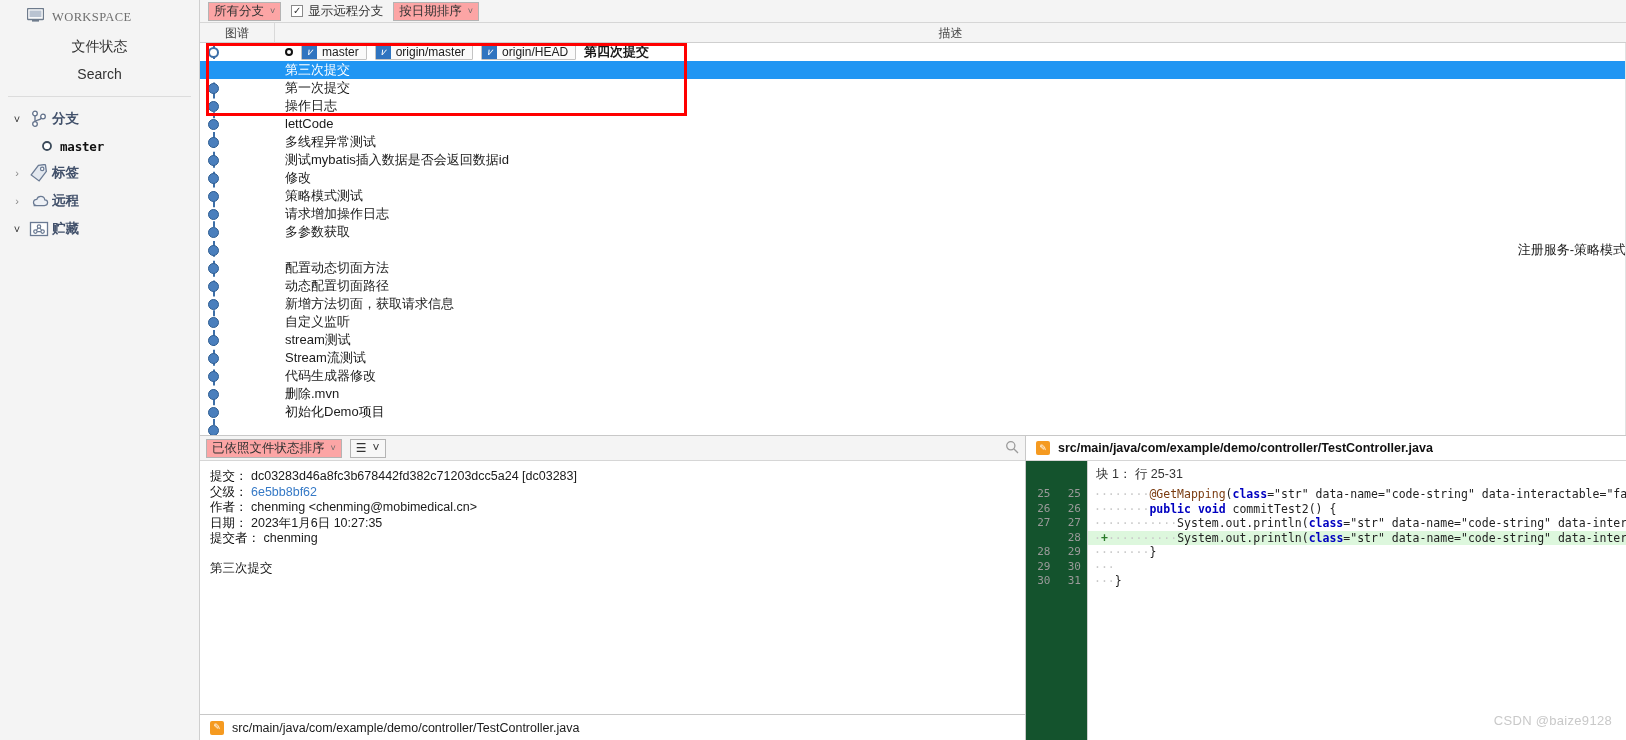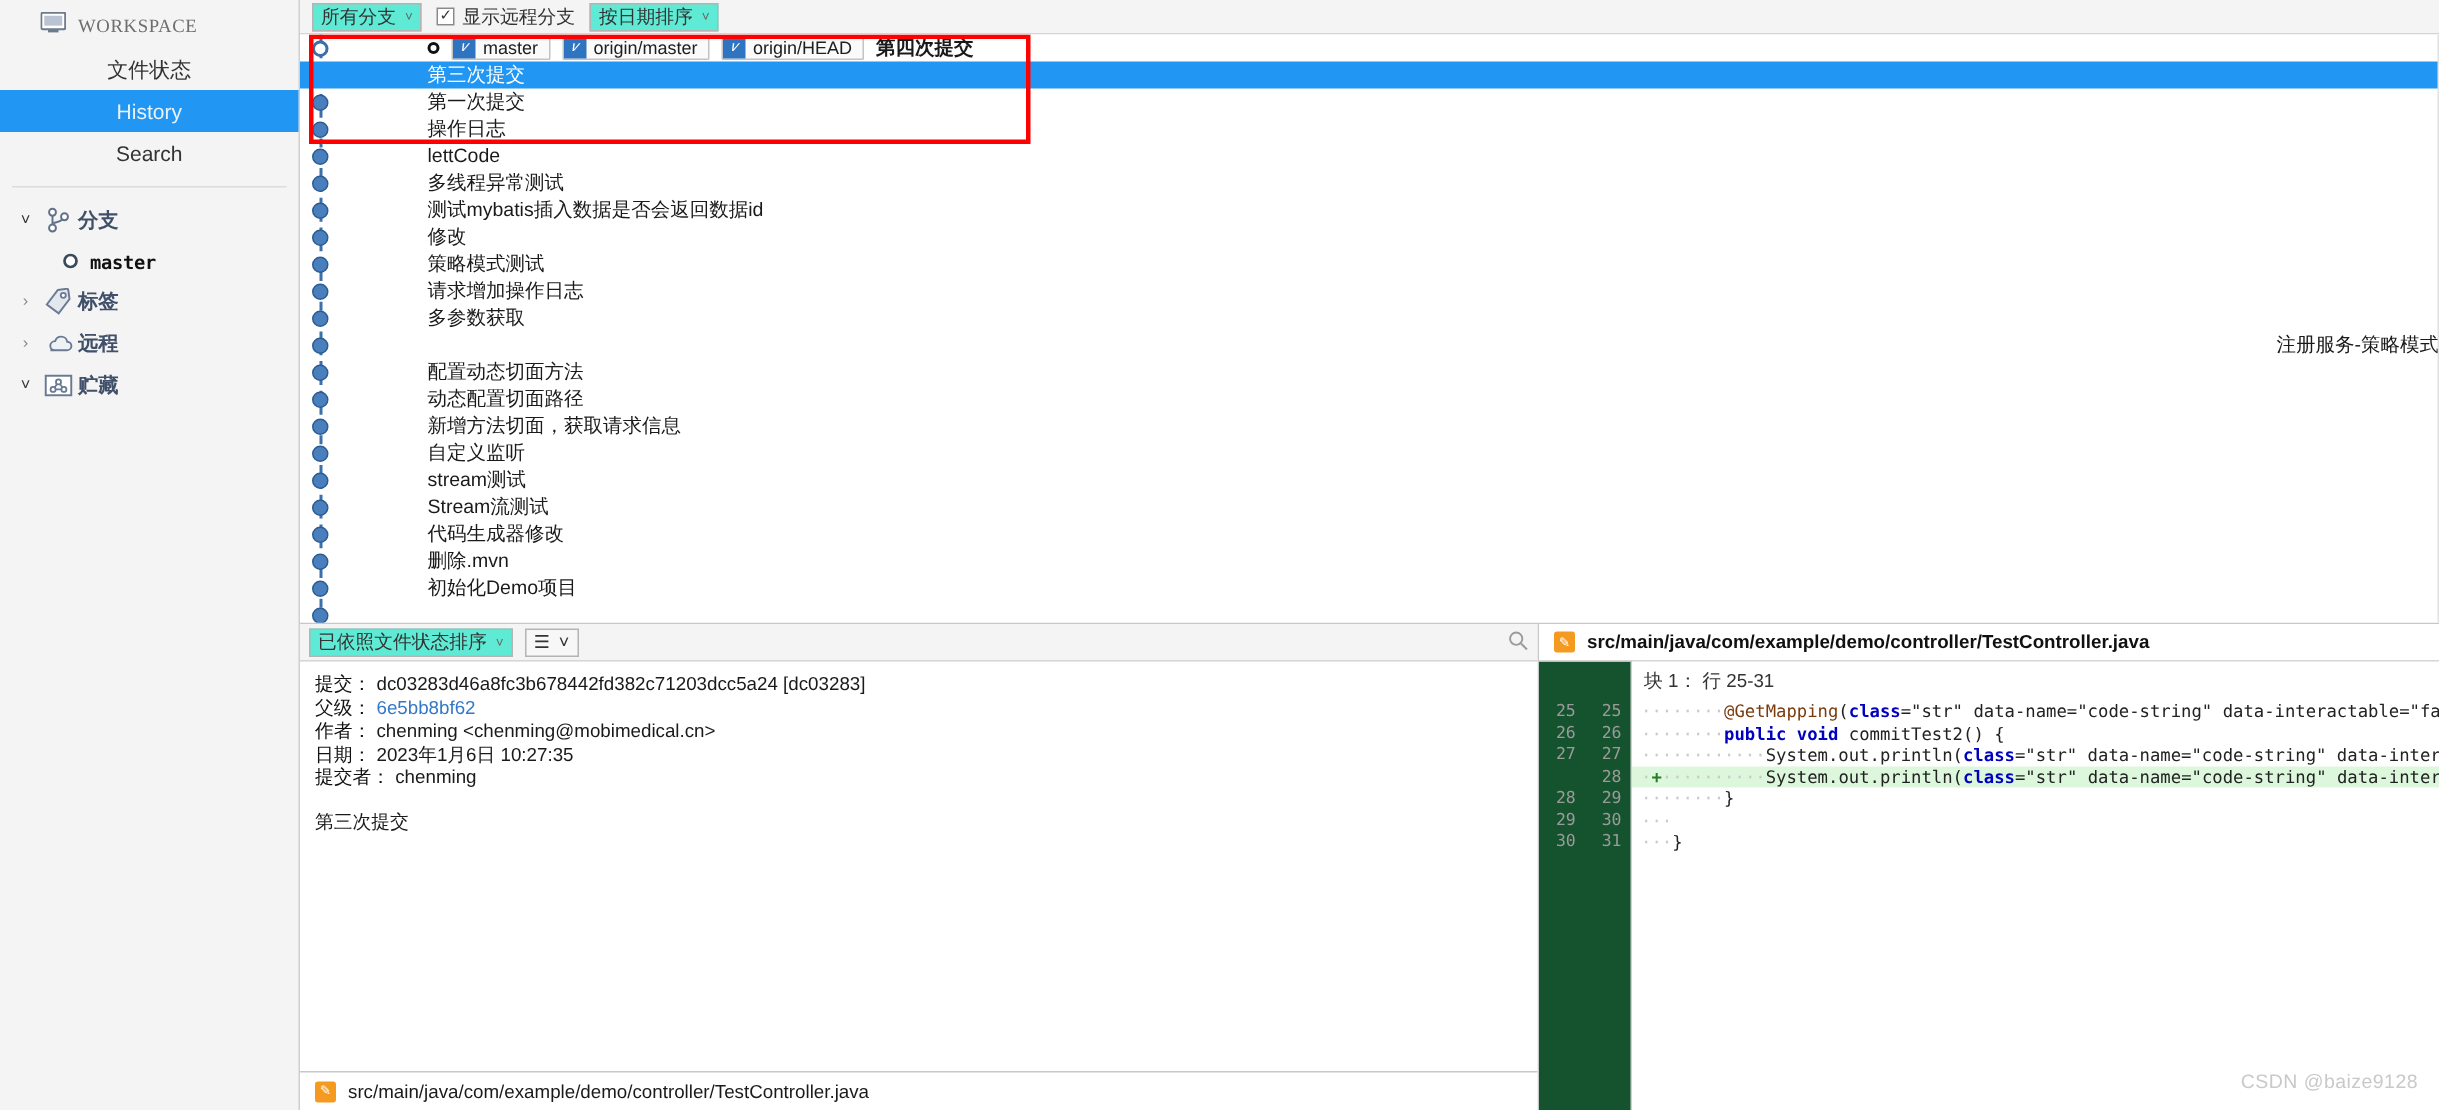--- a/index.html
+++ b/index.html
@@ -116,21 +116,21 @@
     background: #f4f4f4;
     display: flex;
     align-items: center;
     gap: 10px;
     padding: 0 0 0 8px;
     border-bottom: 1px solid #d6d6d6;
     box-sizing: border-box;
   }
   .combo {
     border: 1px solid #b4b4b4;
-    background: #5eead4;
+    background: #fca5a5;
     height: 19px;
     display: inline-flex;
     align-items: center;
     padding: 0 5px;
     font-size: 12.5px;
     color: #333;
     gap: 6px;
     box-sizing: border-box;
   }
   .combo .caret { font-size: 9px; color: #666; }
@@ -453,23 +453,20 @@
           <rect x="0.5" y="0.5" width="16" height="11" rx="1" fill="#fff" stroke="#6e7b8c" stroke-width="1.4"></rect>
           <rect x="2.5" y="2.5" width="12" height="6.6" fill="#b9c3d1"></rect>
           <rect x="5" y="12" width="7" height="1.6" fill="#6e7b8c"></rect>
         </svg>
       </span>
       <span class="label">WORKSPACE</span>
     </div>
 
     <div class="nav-item">
       <span>文件状态</span>
-    </div>
-    <div class="nav-item selected">
-      <span>History</span>
     </div>
     <div class="nav-item">
       <span>Search</span>
     </div>
 
     <div class="nav-sep"></div>
 
     <div class="tree">
 
       <div class="tree-row">
@@ -545,20 +542,24 @@
           <span>✓</span>
         </span>
         <span>显示远程分支</span>
       </label>
       <div class="combo">
         <span>按日期排序</span>
         <span class="caret">˅</span>
       </div>
     </div>
 
+    <div class="colhead">
+      <div class="c1">图谱</div>
+      <div class="c2">描述</div>
+    </div>
 
     <div class="commitlist">
       <div class="graphcol">
         <div class="graph-line"></div>
         <div id="graph-nodes">
             <div class="node hollow" style="top: 4px;"></div>
             <div class="node hollow" style="top: 22px;"></div>
             <div class="node" style="top: 40px;"></div>
             <div class="node" style="top: 58px;"></div>
             <div class="node" style="top: 76px;"></div>

